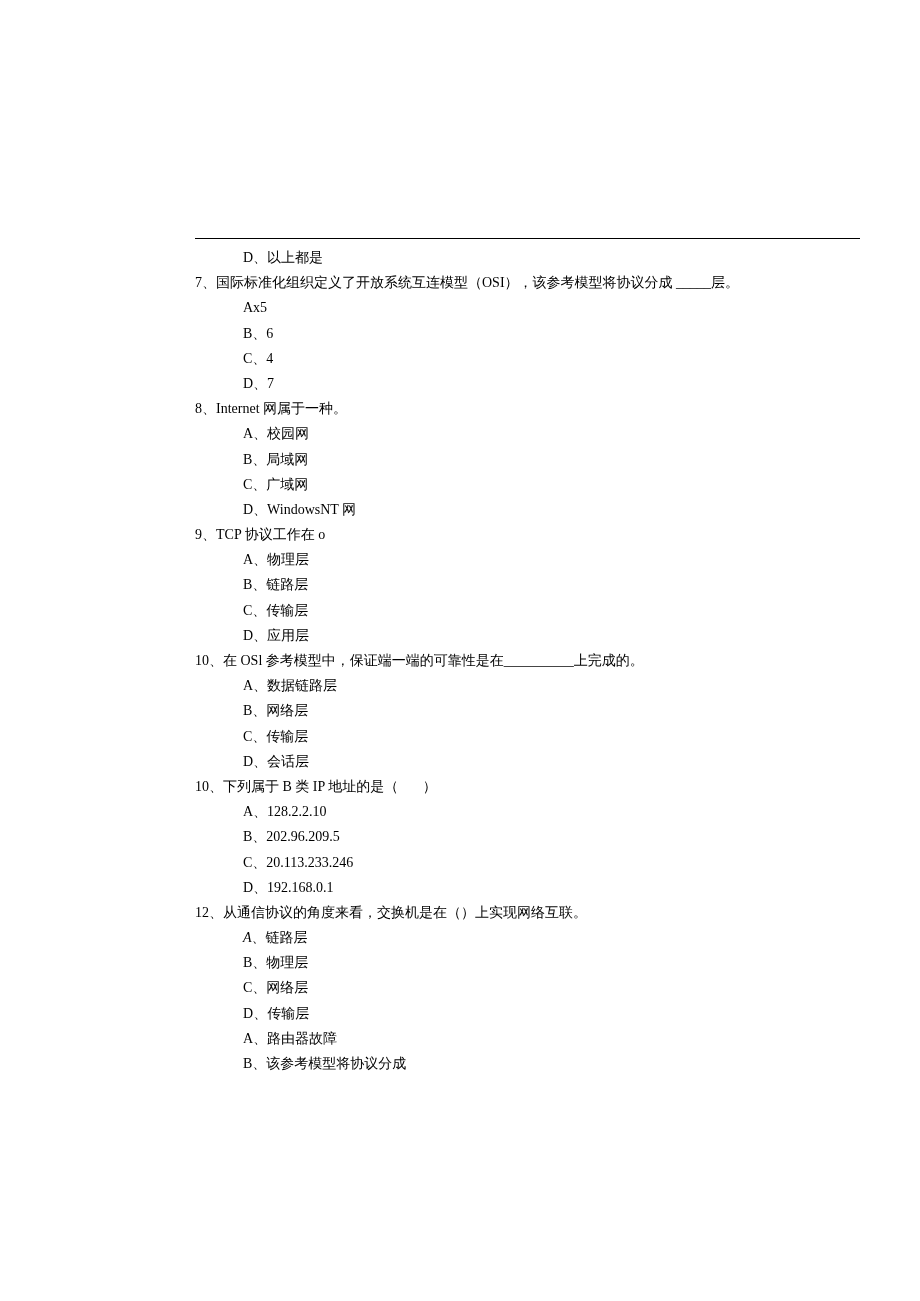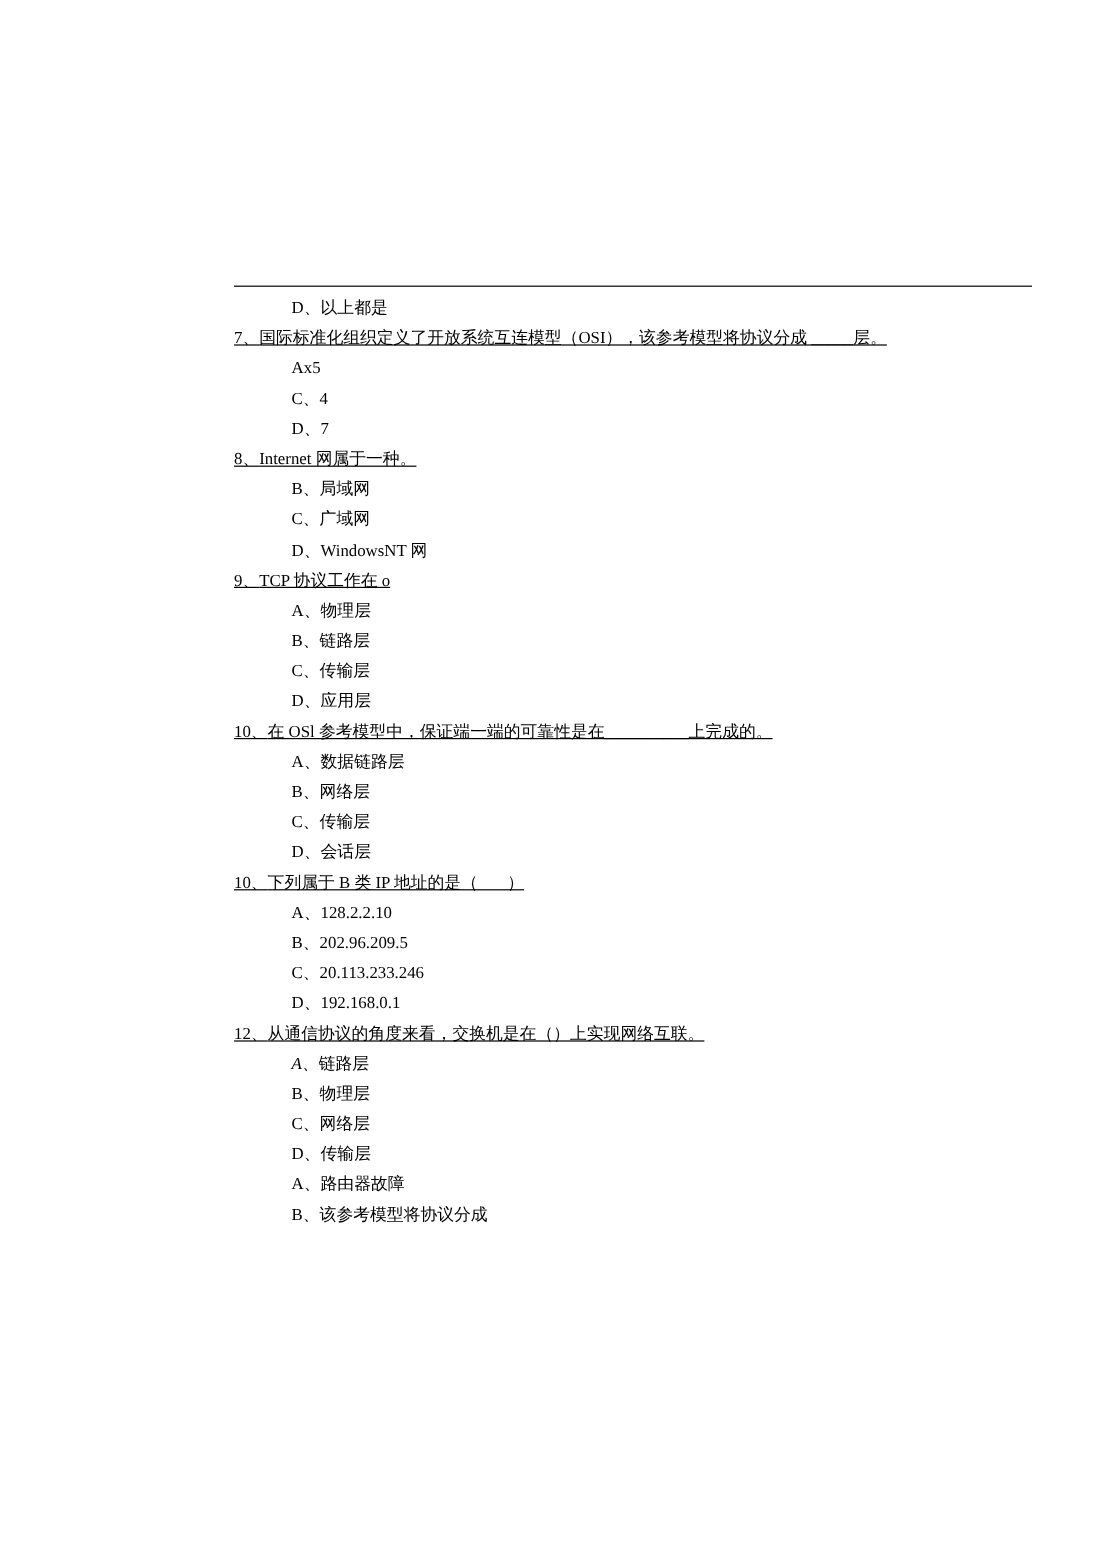--- a/index.html
+++ b/index.html
@@ -24,40 +24,41 @@
     border: none;
     border-top: 1px solid #000;
     margin: 0 0 6px 0;
   }
   .option {
     padding-left: 48px;
     white-space: pre;
   }
   .question {
     white-space: pre;
-    text-decoration: underline;
   }
   .italic-a {
     font-style: italic;
   }
 </style>
 </head>
 <body>
 
 <div class="page">
   <hr class="hr-line">
 
   <div class="option">D、以上都是</div>
 
   <div class="question"><span>7、</span><span>国际标准化组织定义了开放系统互连模型（OSI），该参考模型将协议分成 _____层。</span></div>
   <div class="option">Ax5</div>
+  <div class="option">B、6</div>
   <div class="option">C、4</div>
   <div class="option">D、7</div>
 
   <div class="question"><span>8、</span><span>Internet 网属于一种。</span></div>
+  <div class="option">A、校园网</div>
   <div class="option">B、局域网</div>
   <div class="option">C、广域网</div>
   <div class="option">D、WindowsNT 网</div>
 
   <div class="question"><span>9、</span><span>TCP 协议工作在 o</span></div>
   <div class="option">A、物理层</div>
   <div class="option">B、链路层</div>
   <div class="option">C、传输层</div>
   <div class="option">D、应用层</div>
 

